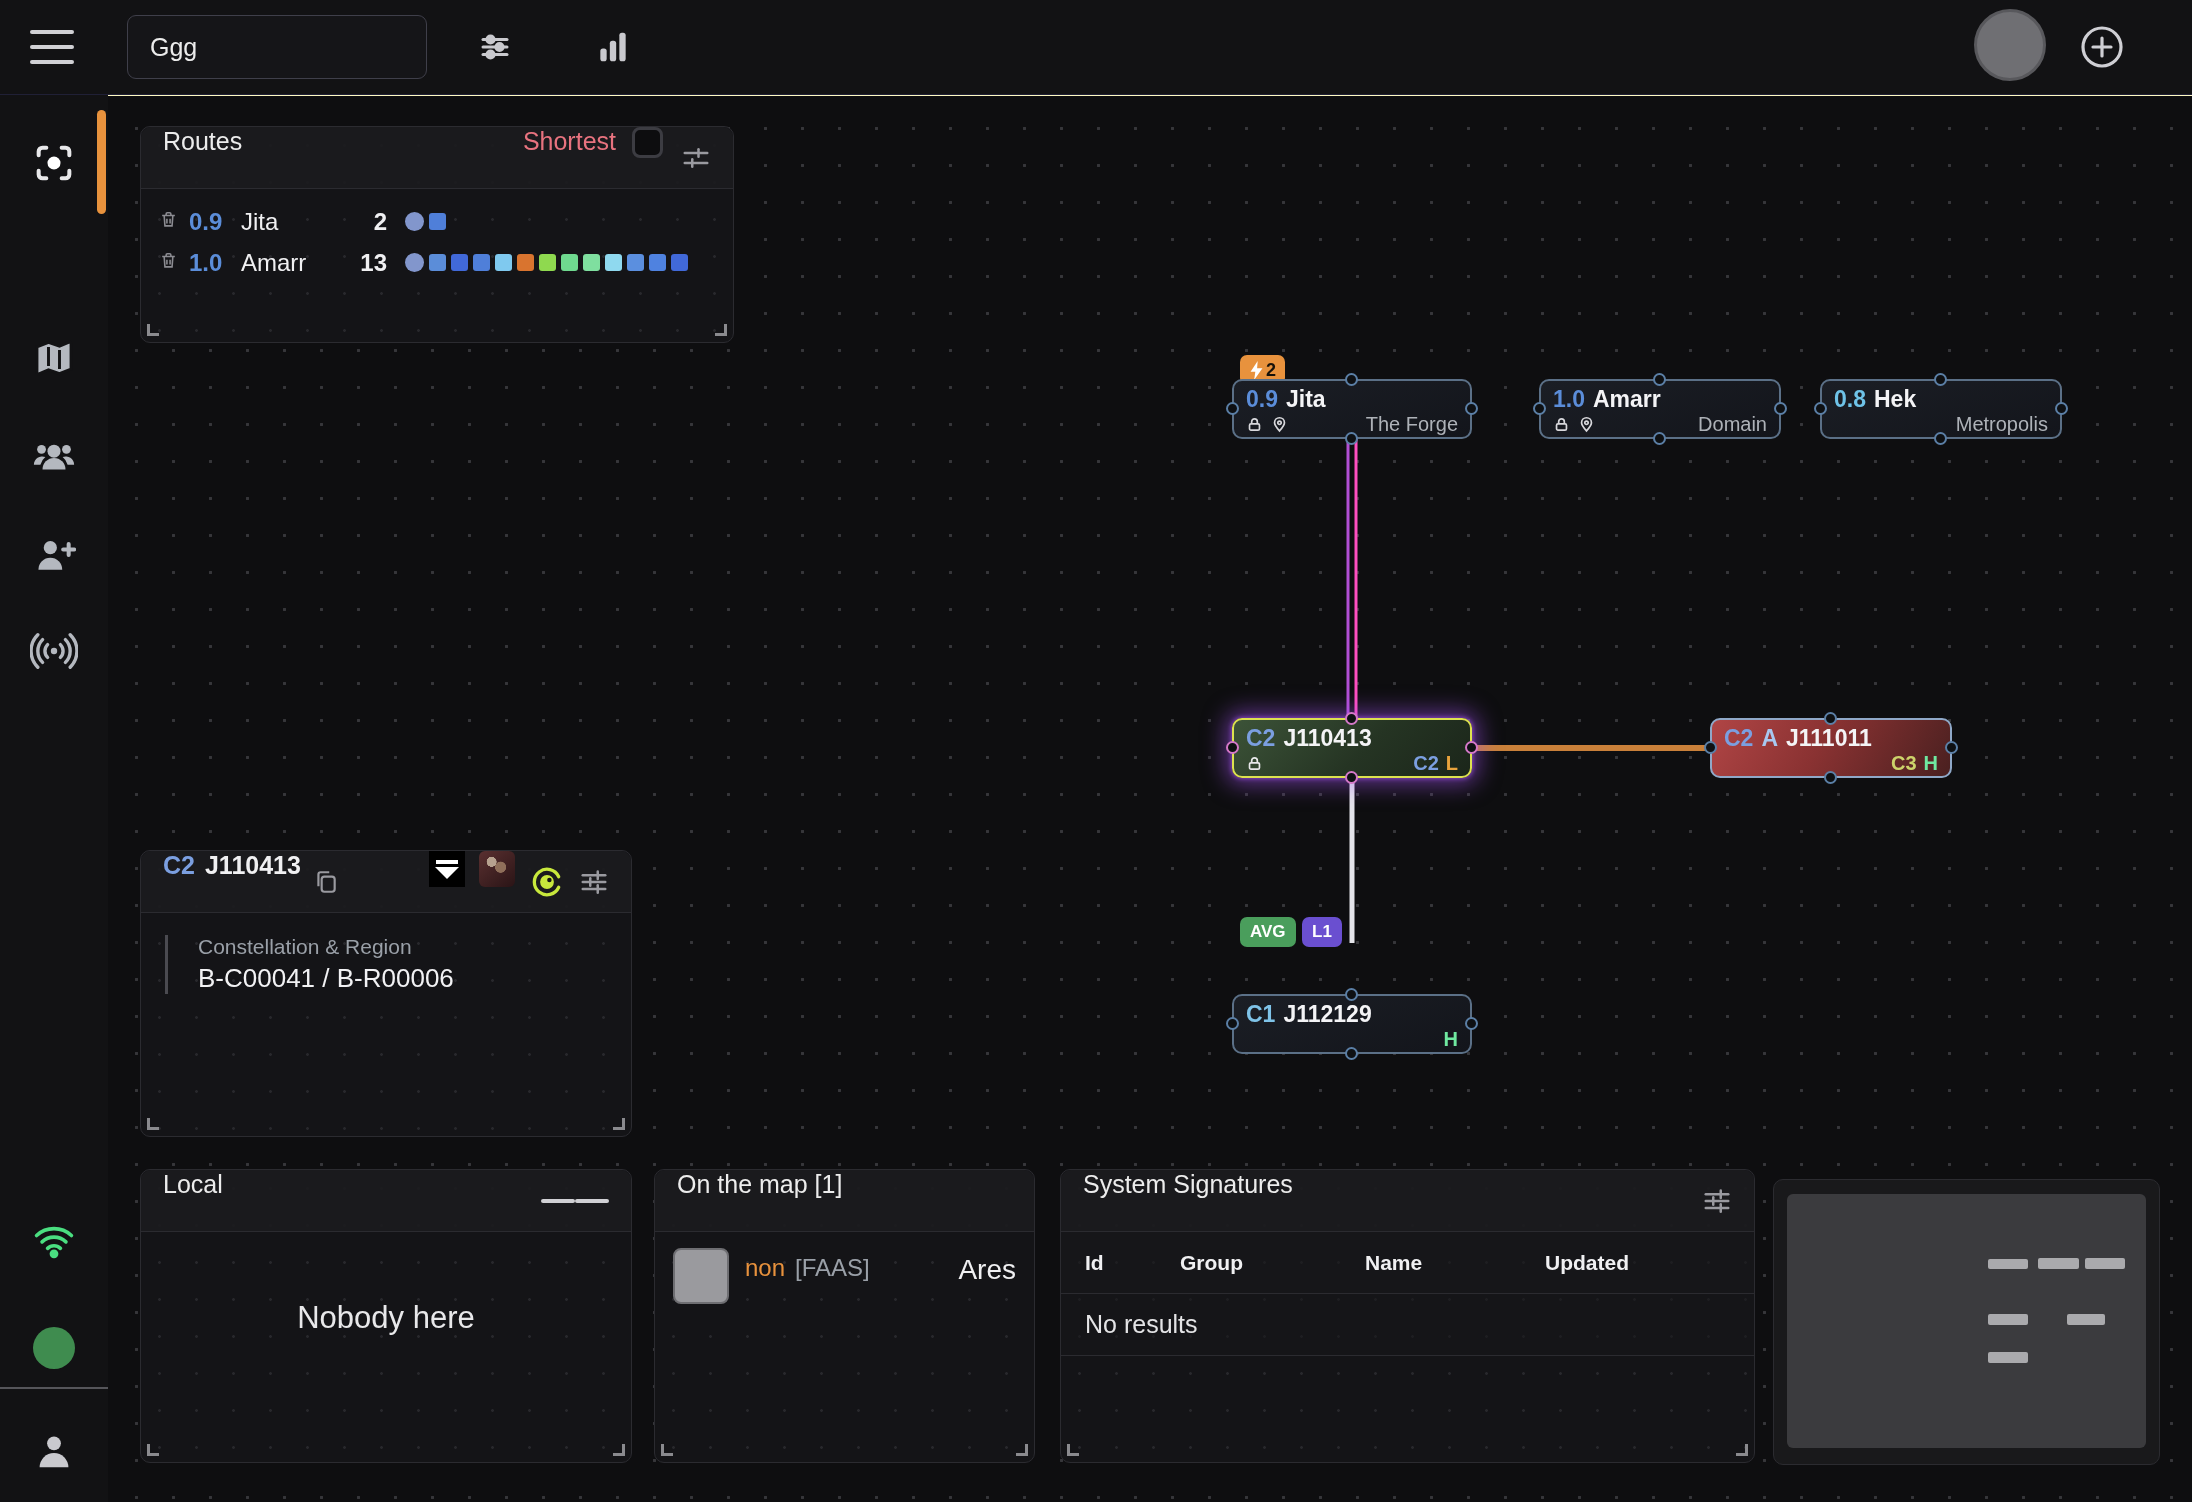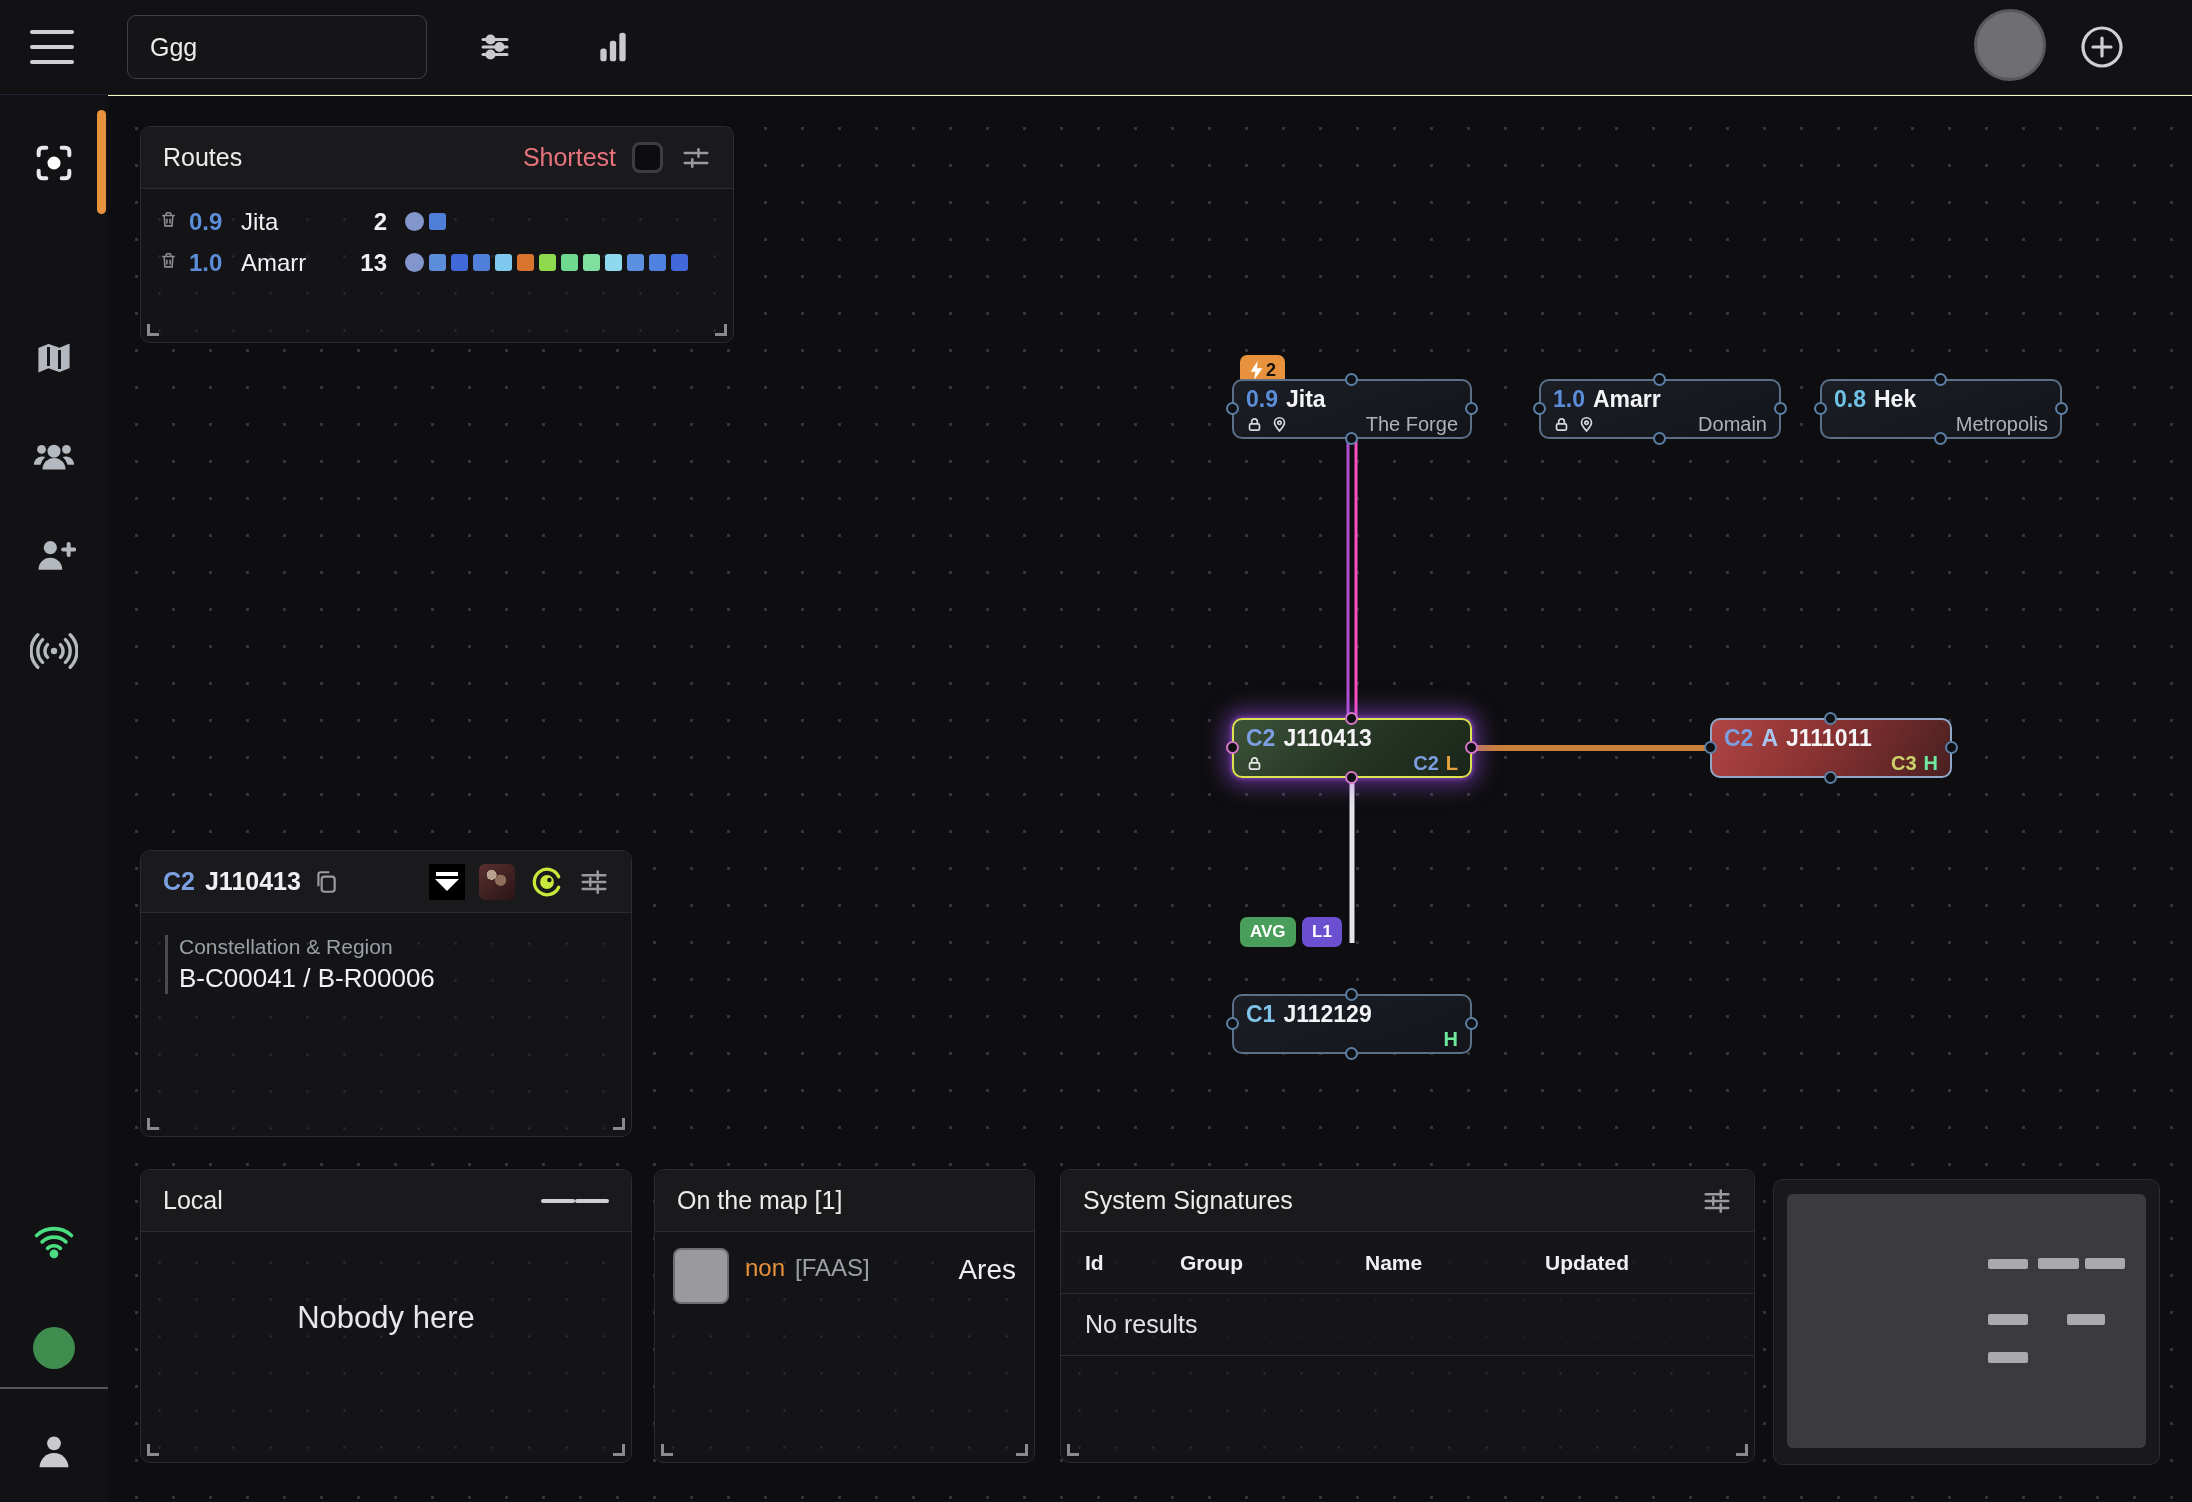--- a/index.html
+++ b/index.html
@@ -29,21 +29,21 @@
   .sb-icon{position:absolute;left:28px;width:52px;height:52px;color:#b4b8bf;display:flex;align-items:center;justify-content:center}
   .sb-accent{position:absolute;right:2px;top:15px;width:9px;height:104px;border-radius:5px;background:var(--accent-orange)}
   .sb-divider{position:absolute;left:0;top:1292px;width:108px;height:2px;background:#55555a}
   .online-dot{position:absolute;left:33px;top:1232px;width:42px;height:42px;border-radius:50%;background:#3f8c4f}
 
   
   .map{position:absolute;left:108px;top:96px;right:0;bottom:0;background-color:#0e0e10;background-image:radial-gradient(#36363a 1.4px,transparent 1.6px);background-size:37px 37px;background-position:10px 14px}
 
   
   .panel{position:absolute;background-color:#141417;background-image:radial-gradient(#28282c 1.3px,transparent 1.5px);background-size:37px 37px;border:1px solid #2b2b30;border-radius:10px;z-index:10}
-  .panel-h{height:62px;display:flex;align-items:center;padding:0 22px;background:rgba(27,27,30,.92);border-bottom:1px solid #2b2b30;border-radius:10px 10px 0 0}
+  .panel-h{height:62px;display:flex;padding:0 22px;background:rgba(27,27,30,.92);border-bottom:1px solid #2b2b30;border-radius:10px 10px 0 0}
   .panel-title{font-size:25px;font-weight:500;color:#ececec}
   .grip-l{position:absolute;left:6px;bottom:6px;width:12px;height:12px;border-left:3px solid #8a8a8e;border-bottom:3px solid #8a8a8e}
   .grip-r{position:absolute;right:6px;bottom:6px;width:12px;height:12px;border-right:3px solid #8a8a8e;border-bottom:3px solid #8a8a8e}
   .spacer{flex:1}
   .icon-btn{display:flex;align-items:center;justify-content:center;color:#9a9aa0;cursor:pointer}
 
   
   #routes{left:140px;top:126px;width:594px;height:217px}
   .shortest{font-size:25px;color:var(--shortest);margin-right:16px}
   .checkbox{width:31px;height:31px;border:3px solid #3c3c42;border-radius:8px;background:#0d0d0f;margin-right:18px}
@@ -59,21 +59,21 @@
 
   
   #info{left:140px;top:850px;width:492px;height:287px}
   .info-class{font-size:25px;font-weight:700;color:var(--class-blue);margin-right:10px}
   .info-name{font-size:25px;font-weight:600;color:#f0f0f2;margin-right:12px}
   .hdr-ic{margin-left:14px}
   .black-tri{width:36px;height:36px;background:#000;display:flex;flex-direction:column;align-items:center;justify-content:center;gap:3px}
   .black-tri .bar{width:22px;height:4px;background:#fff}
   .black-tri .tri{width:0;height:0;border-left:12px solid transparent;border-right:12px solid transparent;border-top:12px solid #fff}
   .mini-avatar{width:36px;height:36px;border-radius:6px;background:radial-gradient(circle at 35% 30%,#b7a28f 0 14%,transparent 15%),radial-gradient(circle at 60% 45%,#8f6f5a 0 18%,transparent 20%),linear-gradient(140deg,#5a3030,#2a1416)}
-  .section{border-left:3px solid #4a4a50;padding-left:11px;margin:0 0 18px 24px}
+  .section{border-left:3px solid #4a4a50;padding-left:30px;margin:0 0 18px 24px}
   .sec-label{font-size:21px;color:#9aa0a8;margin-bottom:4px}
   .sec-value{font-size:26px;color:#f2f2f4}
   .static-item{font-size:26px;color:#f2f2f4;margin-right:26px}
   .static-item sup{font-size:17px;font-weight:700;margin-left:3px}
   .sup-blue{color:var(--class-blue)} .sup-orange{color:var(--static-l)}
   .info-body{padding-top:22px}
 
   
   #local{left:140px;top:1169px;width:492px;height:294px}
   .local-empty{position:absolute;left:0;right:0;top:130px;text-align:center;font-size:31px;color:#e8e8ea}

